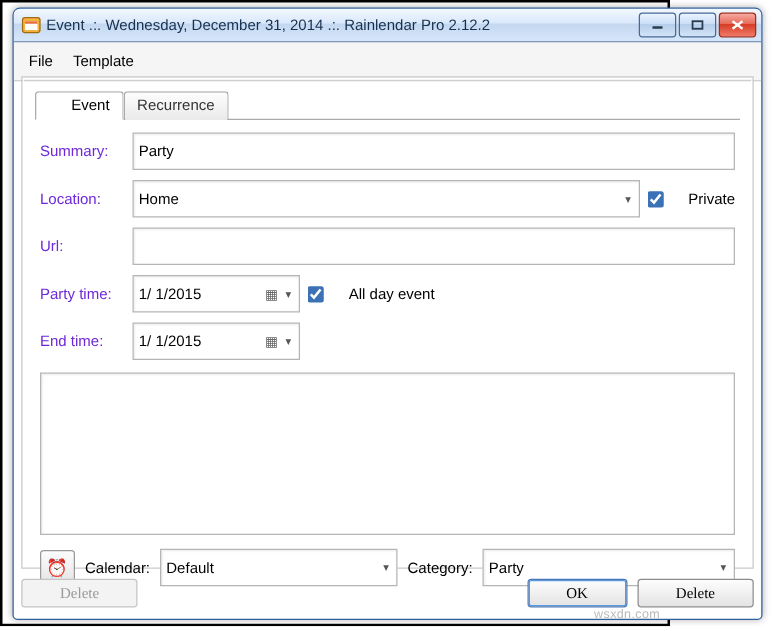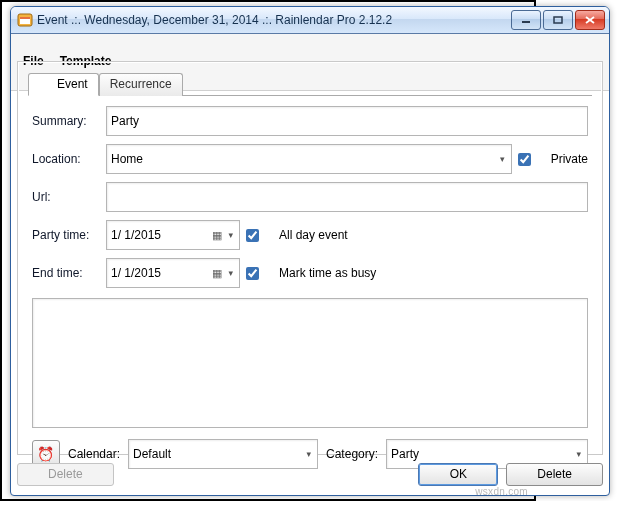--- a/index.html
+++ b/index.html
@@ -63,23 +63,22 @@
     border-color: #a32b1a;
     color: #fff;
     font-weight: bold;
   }
   
   .menubar {
     height: 20px;
     background: #f5f5f5;
     border-bottom: 1px solid #d0d0d0;
     display: flex;
-    align-items: flex-start;
-    padding: 18px 4px;
-    font-weight: bold;
+    align-items: center;
+    padding: 5px 4px;
   }
   .menubar .menu-item {
     padding: 2px 8px;
     color: #000;
   }
   
   .client {
     position: absolute;
     left: 6px; right: 6px; top: 54px; bottom: 40px;
     border: 1px solid #c9c9c9;
@@ -122,21 +121,21 @@
     padding: 10px 4px 4px 4px;
   }
   .form-row {
     display: flex;
     align-items: center;
     margin-bottom: 8px;
     gap: 6px;
   }
   .form-label {
     width: 68px;
-    color: #0f172a;
+    color: #6d28d9;
   }
   .text-input, .combo, .date-input {
     height: 20px;
     border: 1px solid #b5b5b5;
     box-shadow: inset 1px 1px 2px rgba(0,0,0,0.07);
     padding: 14px 4px;
     font-family: inherit;
     font-size: 12px;
     background: #fff;
     box-sizing: border-box;
@@ -197,21 +196,21 @@
     display: flex;
     align-items: center;
   }
   .btn {
     height: 23px;
     min-width: 80px;
     padding: 0 30px;
     border: 1px solid #8b8b8b;
     border-radius: 3px;
     background: linear-gradient(to bottom,#fdfdfd,#e3e3e3);
-    font-family: Liberation Sans, sans-serif;
+    font-family: Liberation Serif, serif;
     font-size: 12px;
     color: #000;
     display:flex; align-items:center; justify-content:center;
   }
   .btn[disabled] {
     color: #9a9a9a;
     border-color: #c4c4c4;
     background: #f3f3f3;
   }
   .btn.default {
@@ -309,24 +308,20 @@
             <span>All day event</span>
           </label>
         </div>
 
         <div class="form-row">
           <div class="form-label">End time:</div>
           <div class="date-input">
             <span>1/  1/2015</span>
             <span class="cal-ico">▦<span class="arrow">▾</span></span>
           </div>
-          <label class="check">
-            <input type="checkbox" checked="" style="">
-            <span>Mark time as busy</span>
-          </label>
         </div>
 
         <textarea class="desc-area" style=""></textarea>
 
         <div class="bottom-row">
           <div class="alarm-btn">
             <span>⏰</span>
           </div>
           <div>Calendar:</div>
           <div class="combo" style="width:190px">

